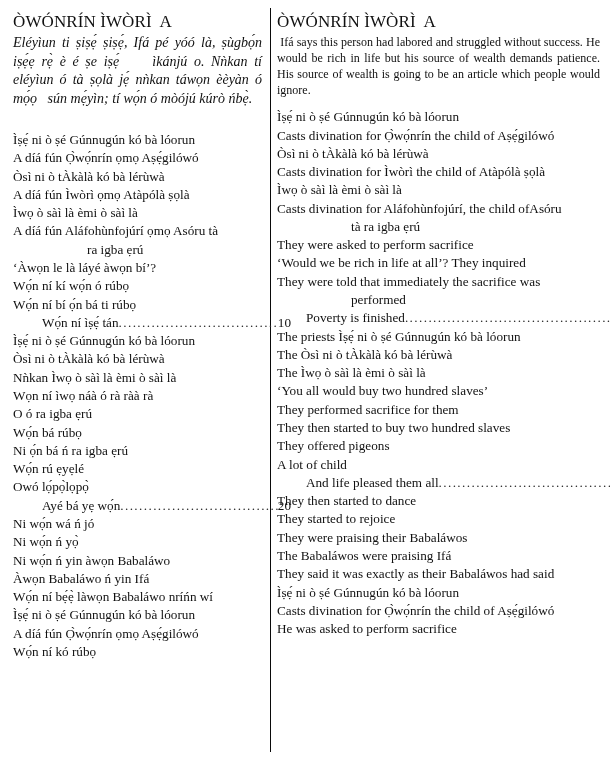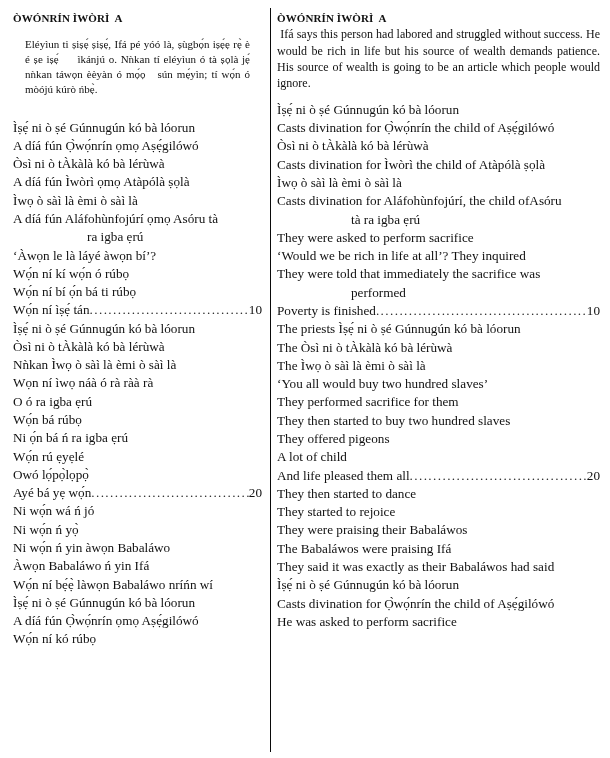--- a/index.html
+++ b/index.html
@@ -34,34 +34,35 @@
     background: #0a0a0a;
     margin-top: 8px;
     margin-bottom: 6px;
     flex: 0 0 1px;
   }
   .col-right {
     width: 339px;
     padding: 12px 10px 0 6px;
   }
   .heading {
-    font-weight: bold;
-    font-size: 11px;
+    font-weight: normal;
+    font-size: 17px;
     letter-spacing: 0.1px;
     margin: 0 0 1px 0;
     line-height: 1.22;
     white-space: pre;
   }
   .intro {
-    font-size: 11px;
+    font-size: 14px;
     line-height: 1.345;
     text-align: justify;
     text-justify: inter-word;
-    margin: 12px;
+    margin: 0;
     white-space: pre-wrap;
+    font-style: italic;
   }
   .intro-right {
     font-size: 12px;
     line-height: 1.345;
     text-align: justify;
     text-justify: inter-word;
     margin: 0;
     white-space: pre-wrap;
   }
   .verse {
@@ -86,20 +87,21 @@
     text-justify: inter-word;
   }
   .vline.indent {
     text-indent: 0;
     padding-left: 74px;
   }
   .vline.numbered {
     display: flex;
     align-items: center;
     width: 100%;
+    margin-left: 29px;
   }
   .vline .lead-text {
     white-space: pre;
     flex: 0 0 auto;
   }
   .vline .leader {
     flex: 1 1 auto;
     overflow: hidden;
     white-space: nowrap;
     letter-spacing: 1.4px;

